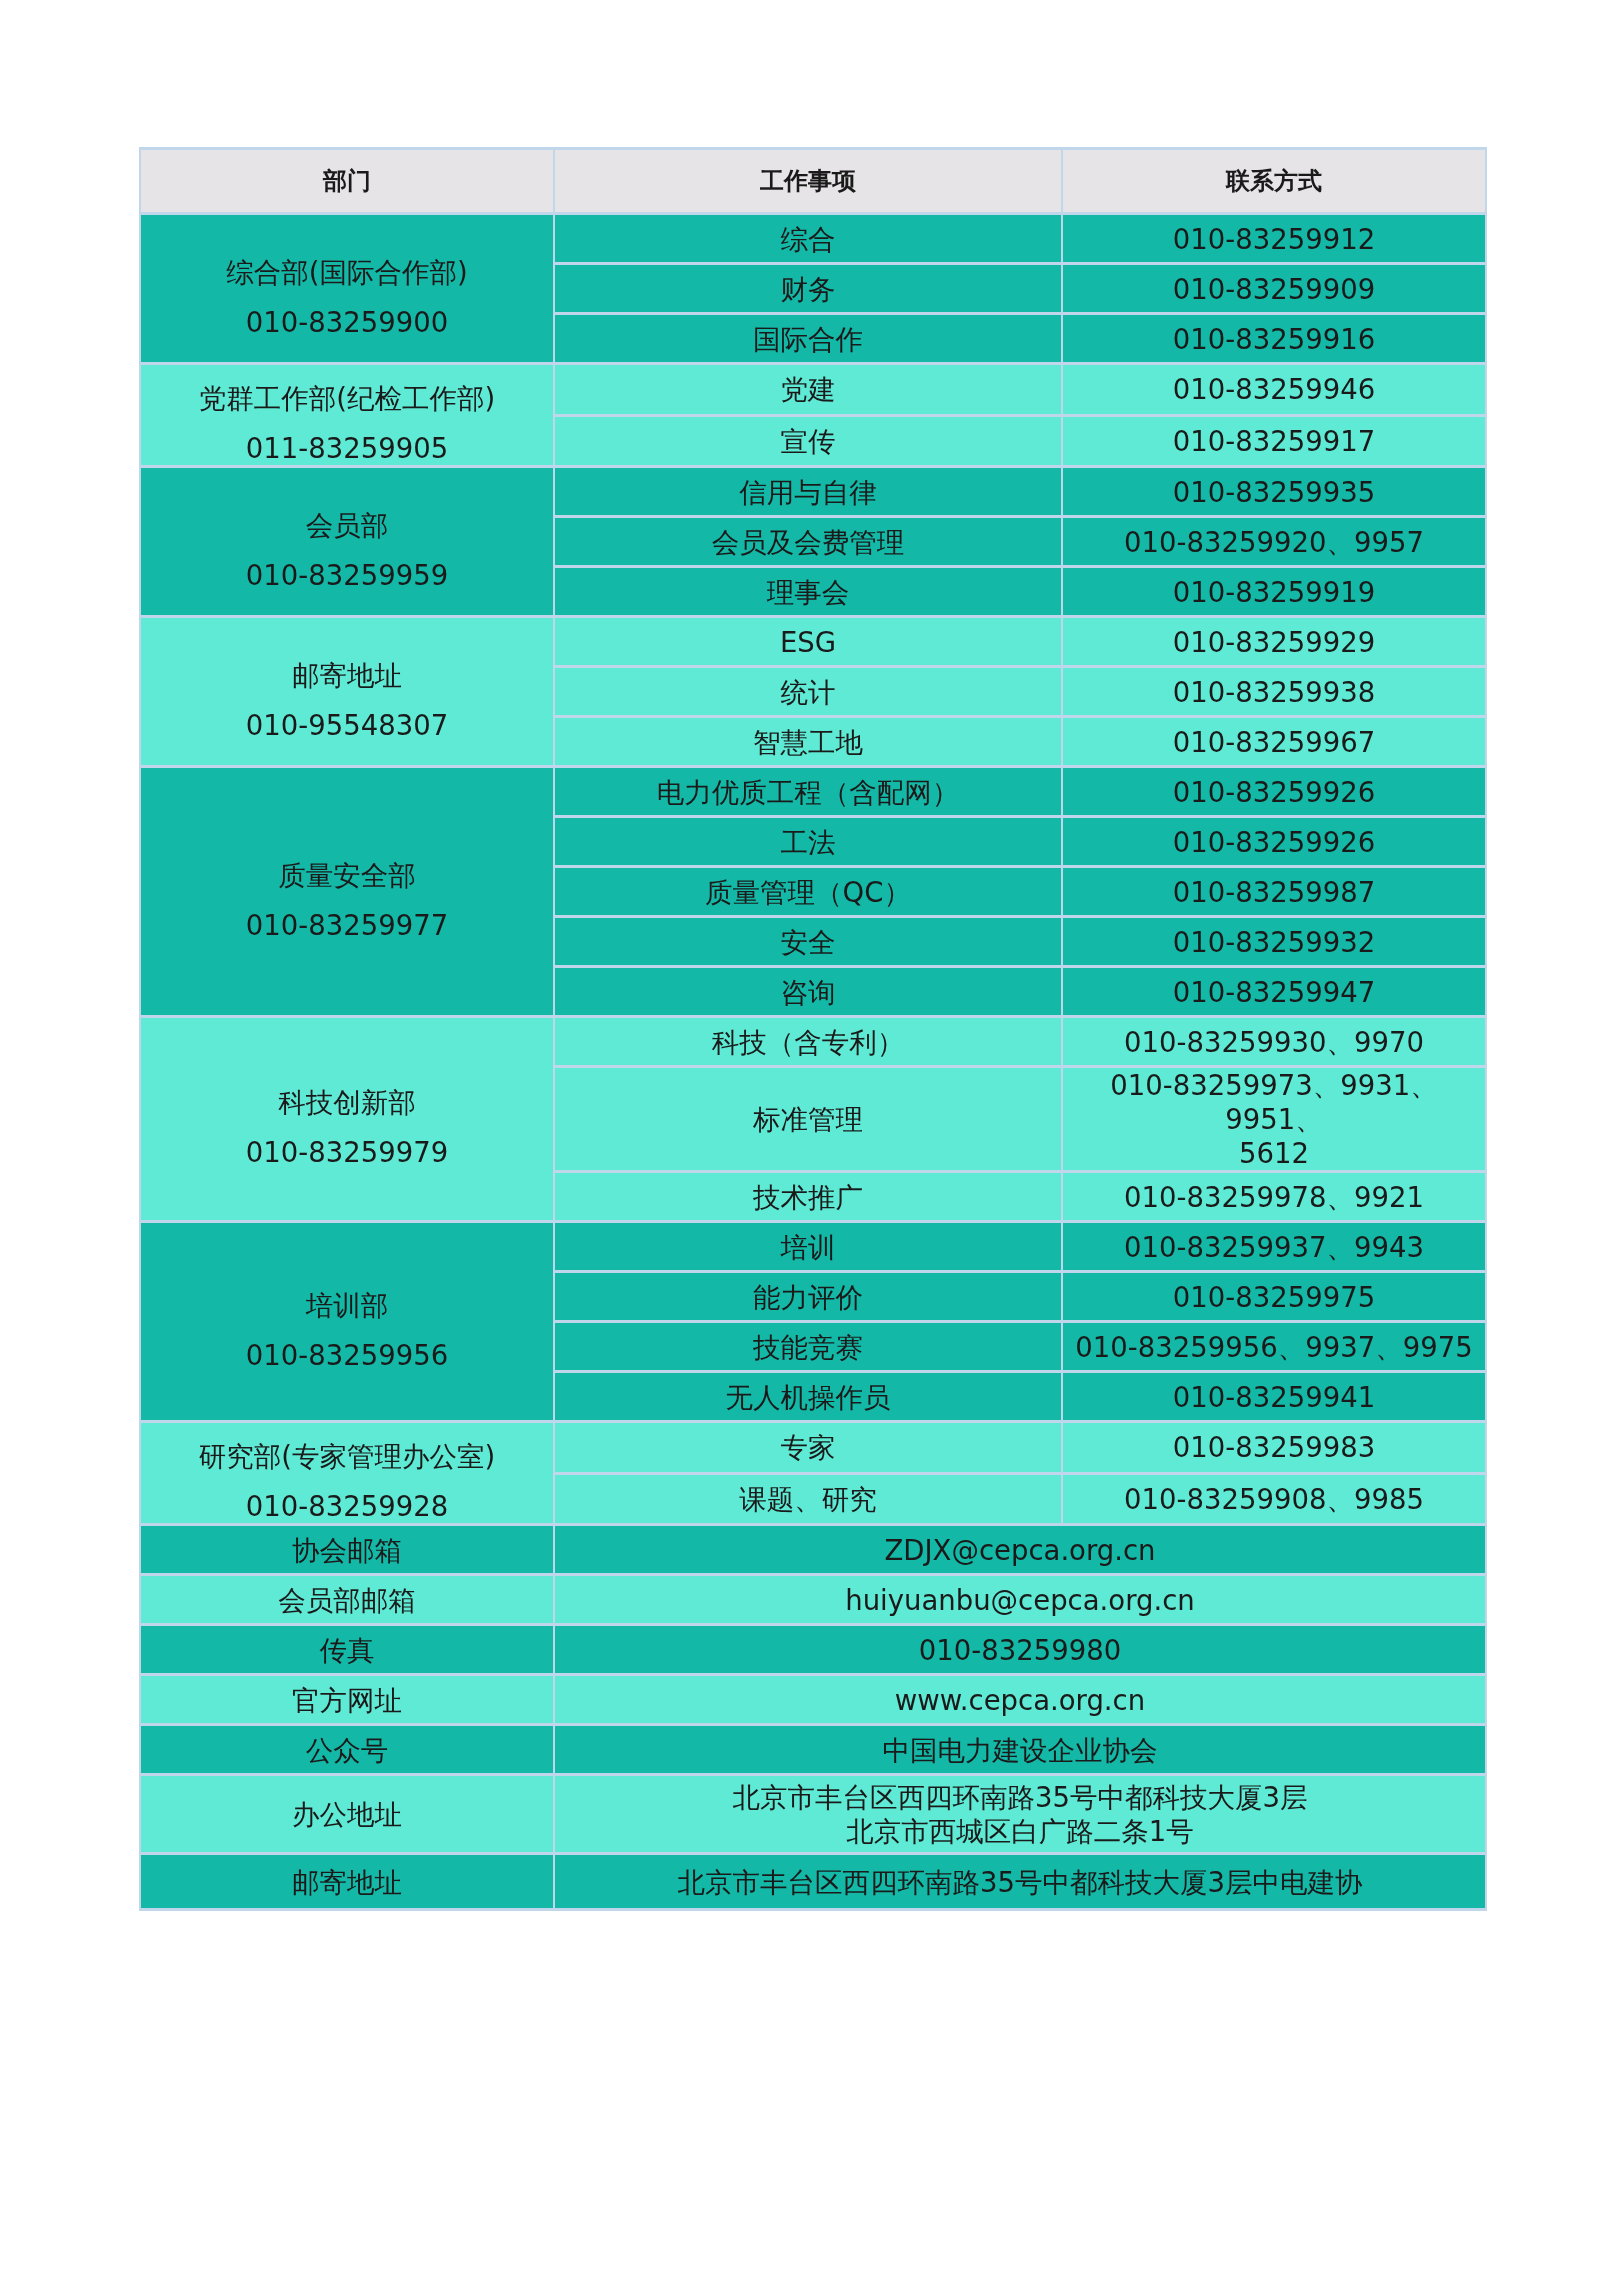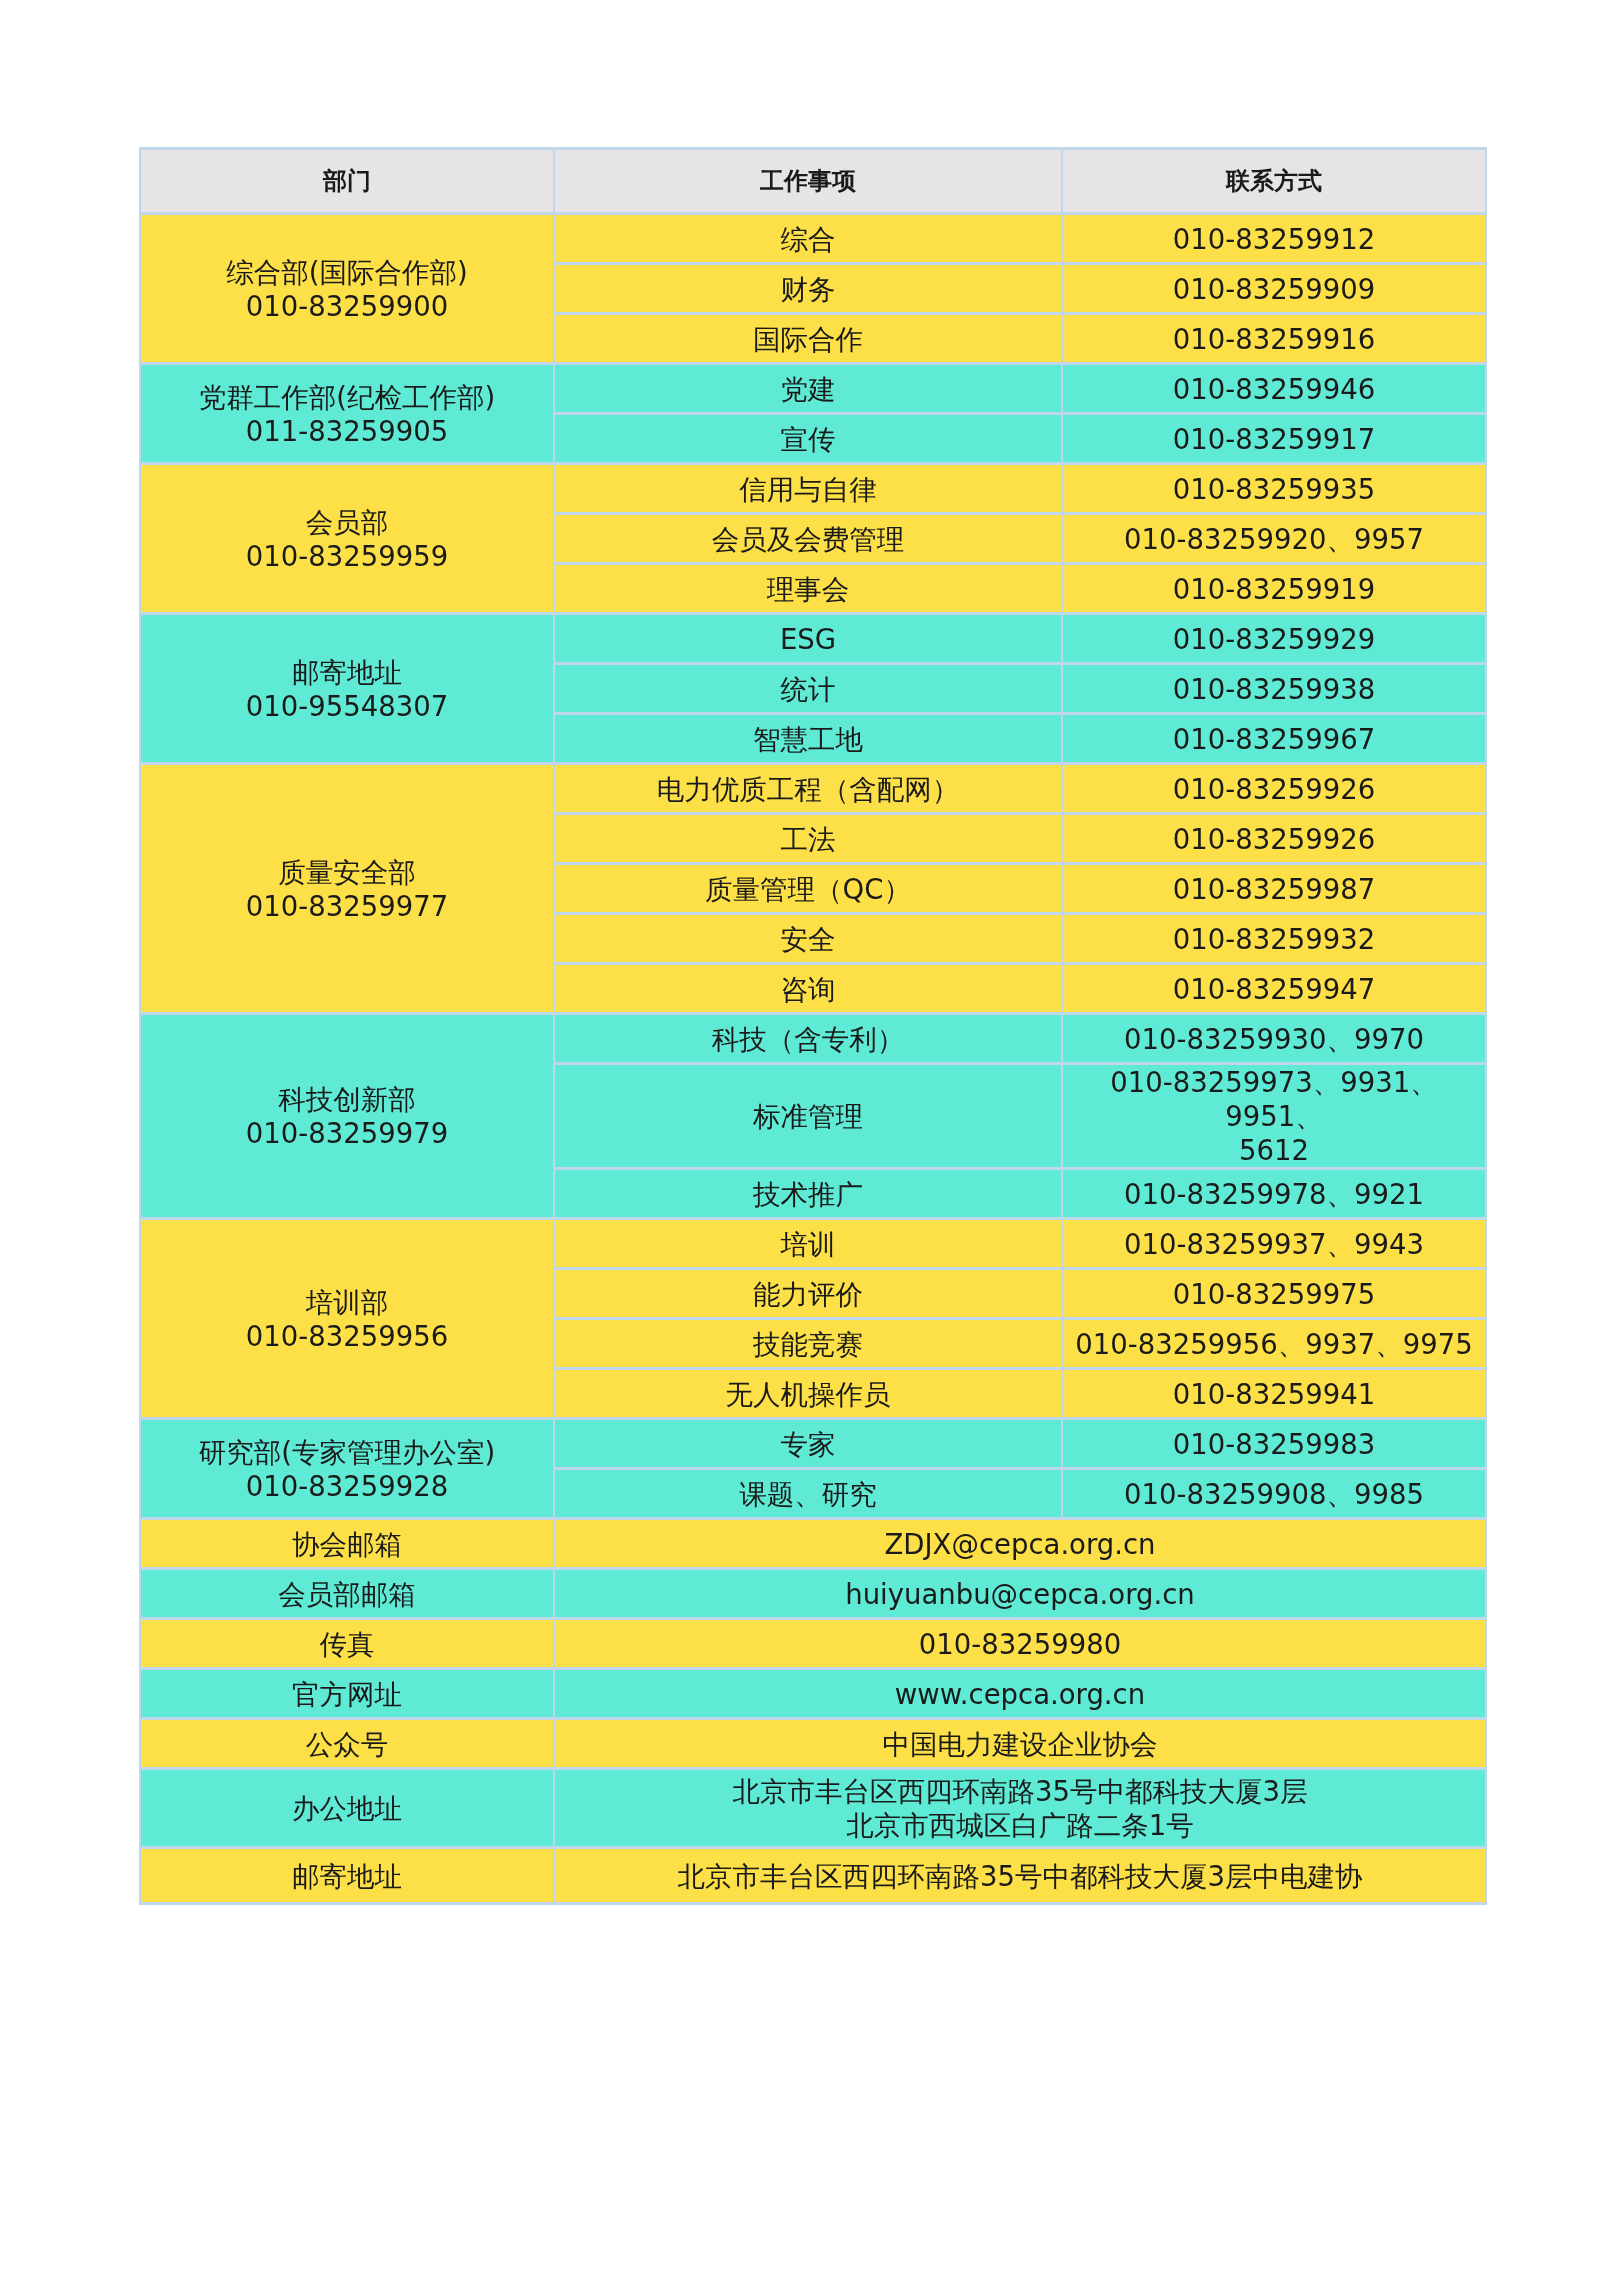--- a/index.html
+++ b/index.html
@@ -11,23 +11,23 @@
     border: 2.6px solid #c0d6ea;
   }
   .contact-table td, .contact-table th {
     border-left: 2px solid #c0d6ea; border-right: 2px solid #c0d6ea;
     border-top: 3.9px solid #c0d6ea; border-bottom: 3.9px solid #c0d6ea;
     text-align: center; vertical-align: middle; padding: 0 5.2px;
     font-size: 27.5px; line-height: 34px; font-weight: normal;
   }
   .contact-table th { background: #e6e4e6; font-weight: bold; font-size: 24px; height: 62px; }
   .col1 { width: 414px; } .col2 { width: 508px; } .col3 { width: 424px; }
-  .bg-a td { background: #fde047; }
+  .bg-a td { background: #14b8a6; }
   .bg-b td { background: #5eead4; }
-  .dept-name, .dept-phone { display: block; }
+  .dept-name, .dept-phone { display: block; margin-top: 16px; }
   .r88 { height: 50px; }
   .r106 { height: 62px; }
   .r133 { height: 79px; }
   .r97 { height: 56px; }
   .line { display: block; }
 </style>
 </head>
 <body>
 
 <table class="contact-table">

